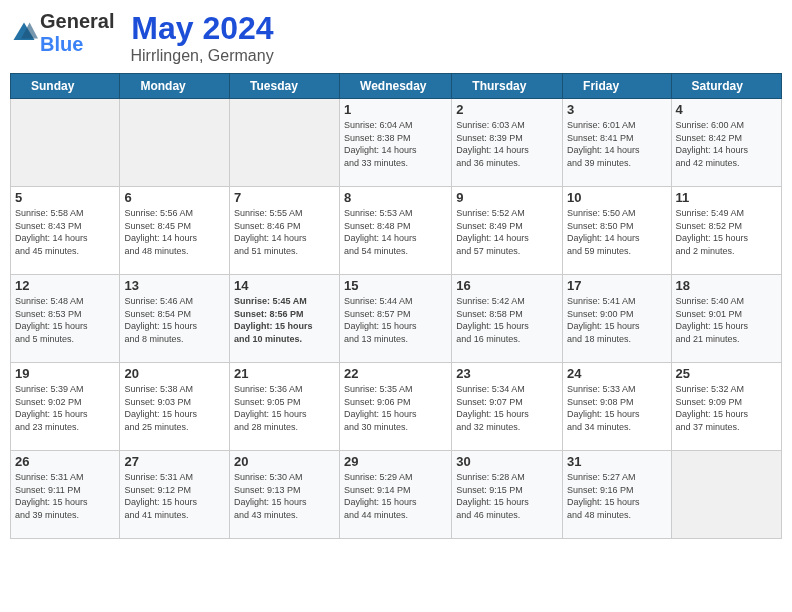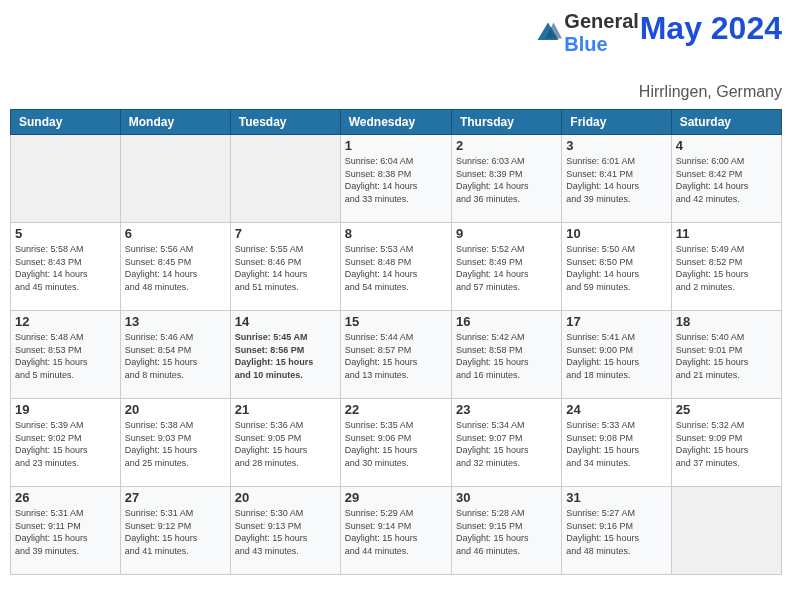--- a/index.html
+++ b/index.html
@@ -1,39 +1,39 @@
 <!DOCTYPE html>
 <html><head>
   <meta charset="utf-8">
   <style>
     * { box-sizing: border-box; margin: 0; padding: 0; }
     body { font-family: Arial, sans-serif; background: #fff; width: 792px; height: 612px; overflow: hidden; }
     
     .page { width: 792px; height: 612px; padding: 10px; background: #fff; }
     
-    .header { display: flex; justify-content: flex-end; align-items: flex-start; margin-bottom: 8px; }
+    .header { display: flex; justify-content: flex-start; align-items: flex-start; margin-bottom: 8px; gap: 16px; }
     
     .logo { display: flex; align-items: center; }
     .logo-text { font-size: 20px; font-weight: bold; }
     .logo-general { color: #333; }
     .logo-blue { color: #3b82f6; }
     .logo-icon { width: 28px; height: 28px; margin-right: 2px; }
     
     .title-area { text-align: right; }
     .month-year { font-size: 32px; font-weight: bold; color: #1d4ed8; }
-    .location { font-size: 16px; color: #555; margin-top: 36px; }
+    .location { font-size: 16px; color: #555; }
     
     .calendar { width: 100%; border-collapse: collapse; }
     
     .calendar thead th {
       background-color: #2471a3;
       color: #fff;
       font-size: 12px;
       font-weight: bold;
-      padding: 5px 8px;
+      padding: 5px 20px;
       border: 1px solid #1a5276;
       text-align: left;
     }
     
     .calendar tbody td {
       vertical-align: top;
       border: 1px solid #ccc;
       padding: 3px 4px;
       font-size: 9.5px;
       color: #333;

